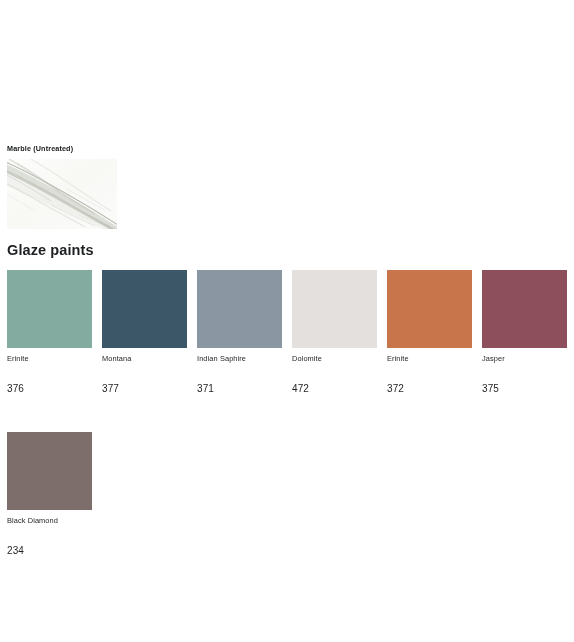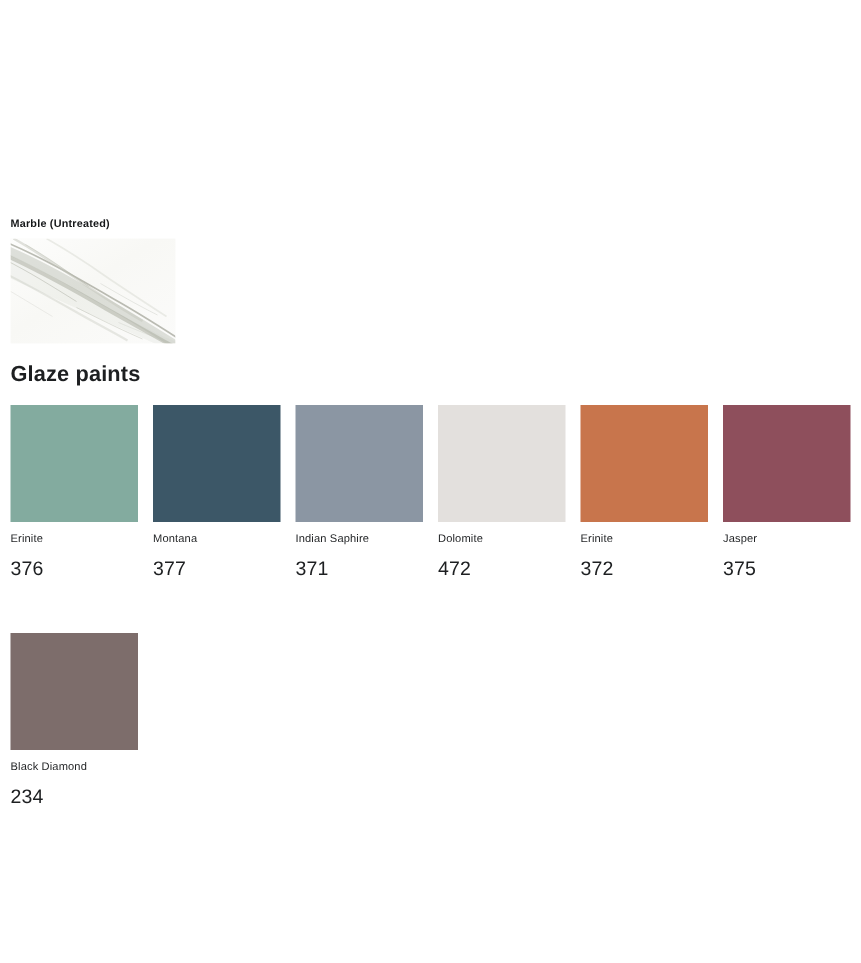--- a/index.html
+++ b/index.html
@@ -91,24 +91,24 @@
   }
   .swatch-name {
     font-size: 7.4px;
     line-height: 10px;
     color: #1d1f21;
     margin-top: 6px;
     letter-spacing: 0.1px;
     white-space: nowrap;
   }
   .swatch-code {
-    font-size: 13px;
+    font-size: 10px;
     line-height: 10px;
     color: #1d1f21;
-    margin-top: 10px;
+    margin-top: 20px;
     letter-spacing: 0.1px;
   }
 </style>
 </head>
 <body>
 
 <div class="page">
 
   <div class="marble-section">
     <div class="marble-label">Marble (Untreated)</div>

